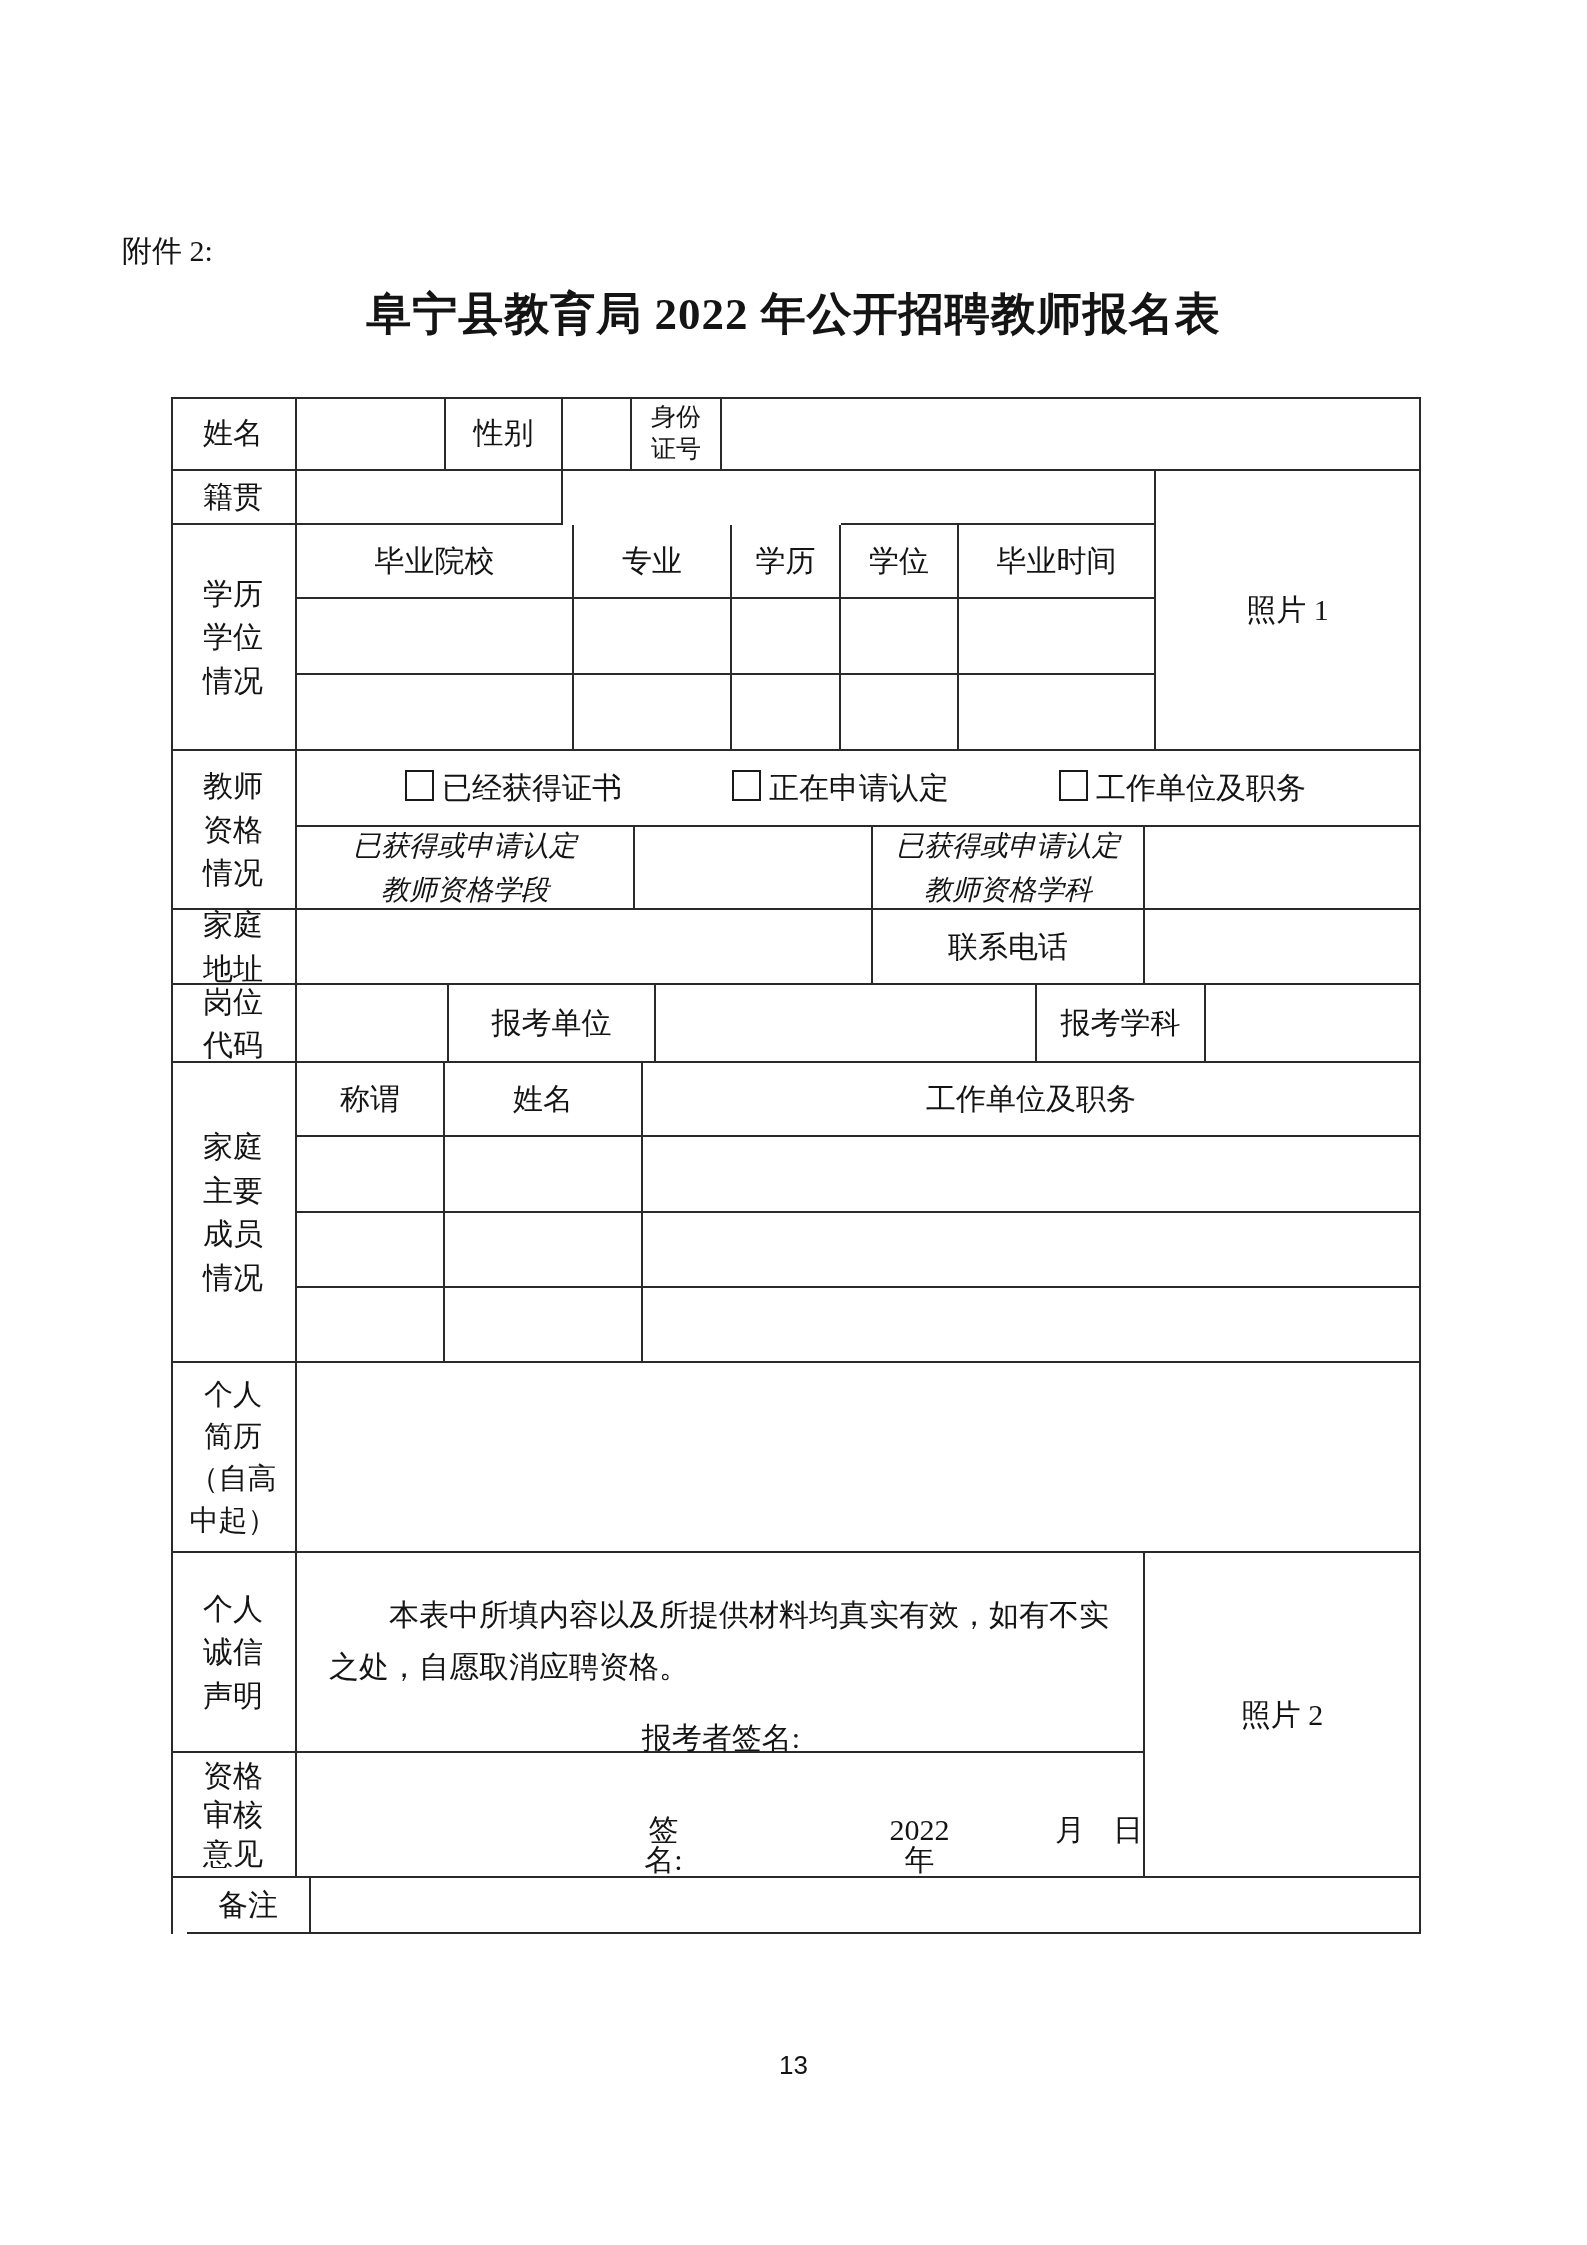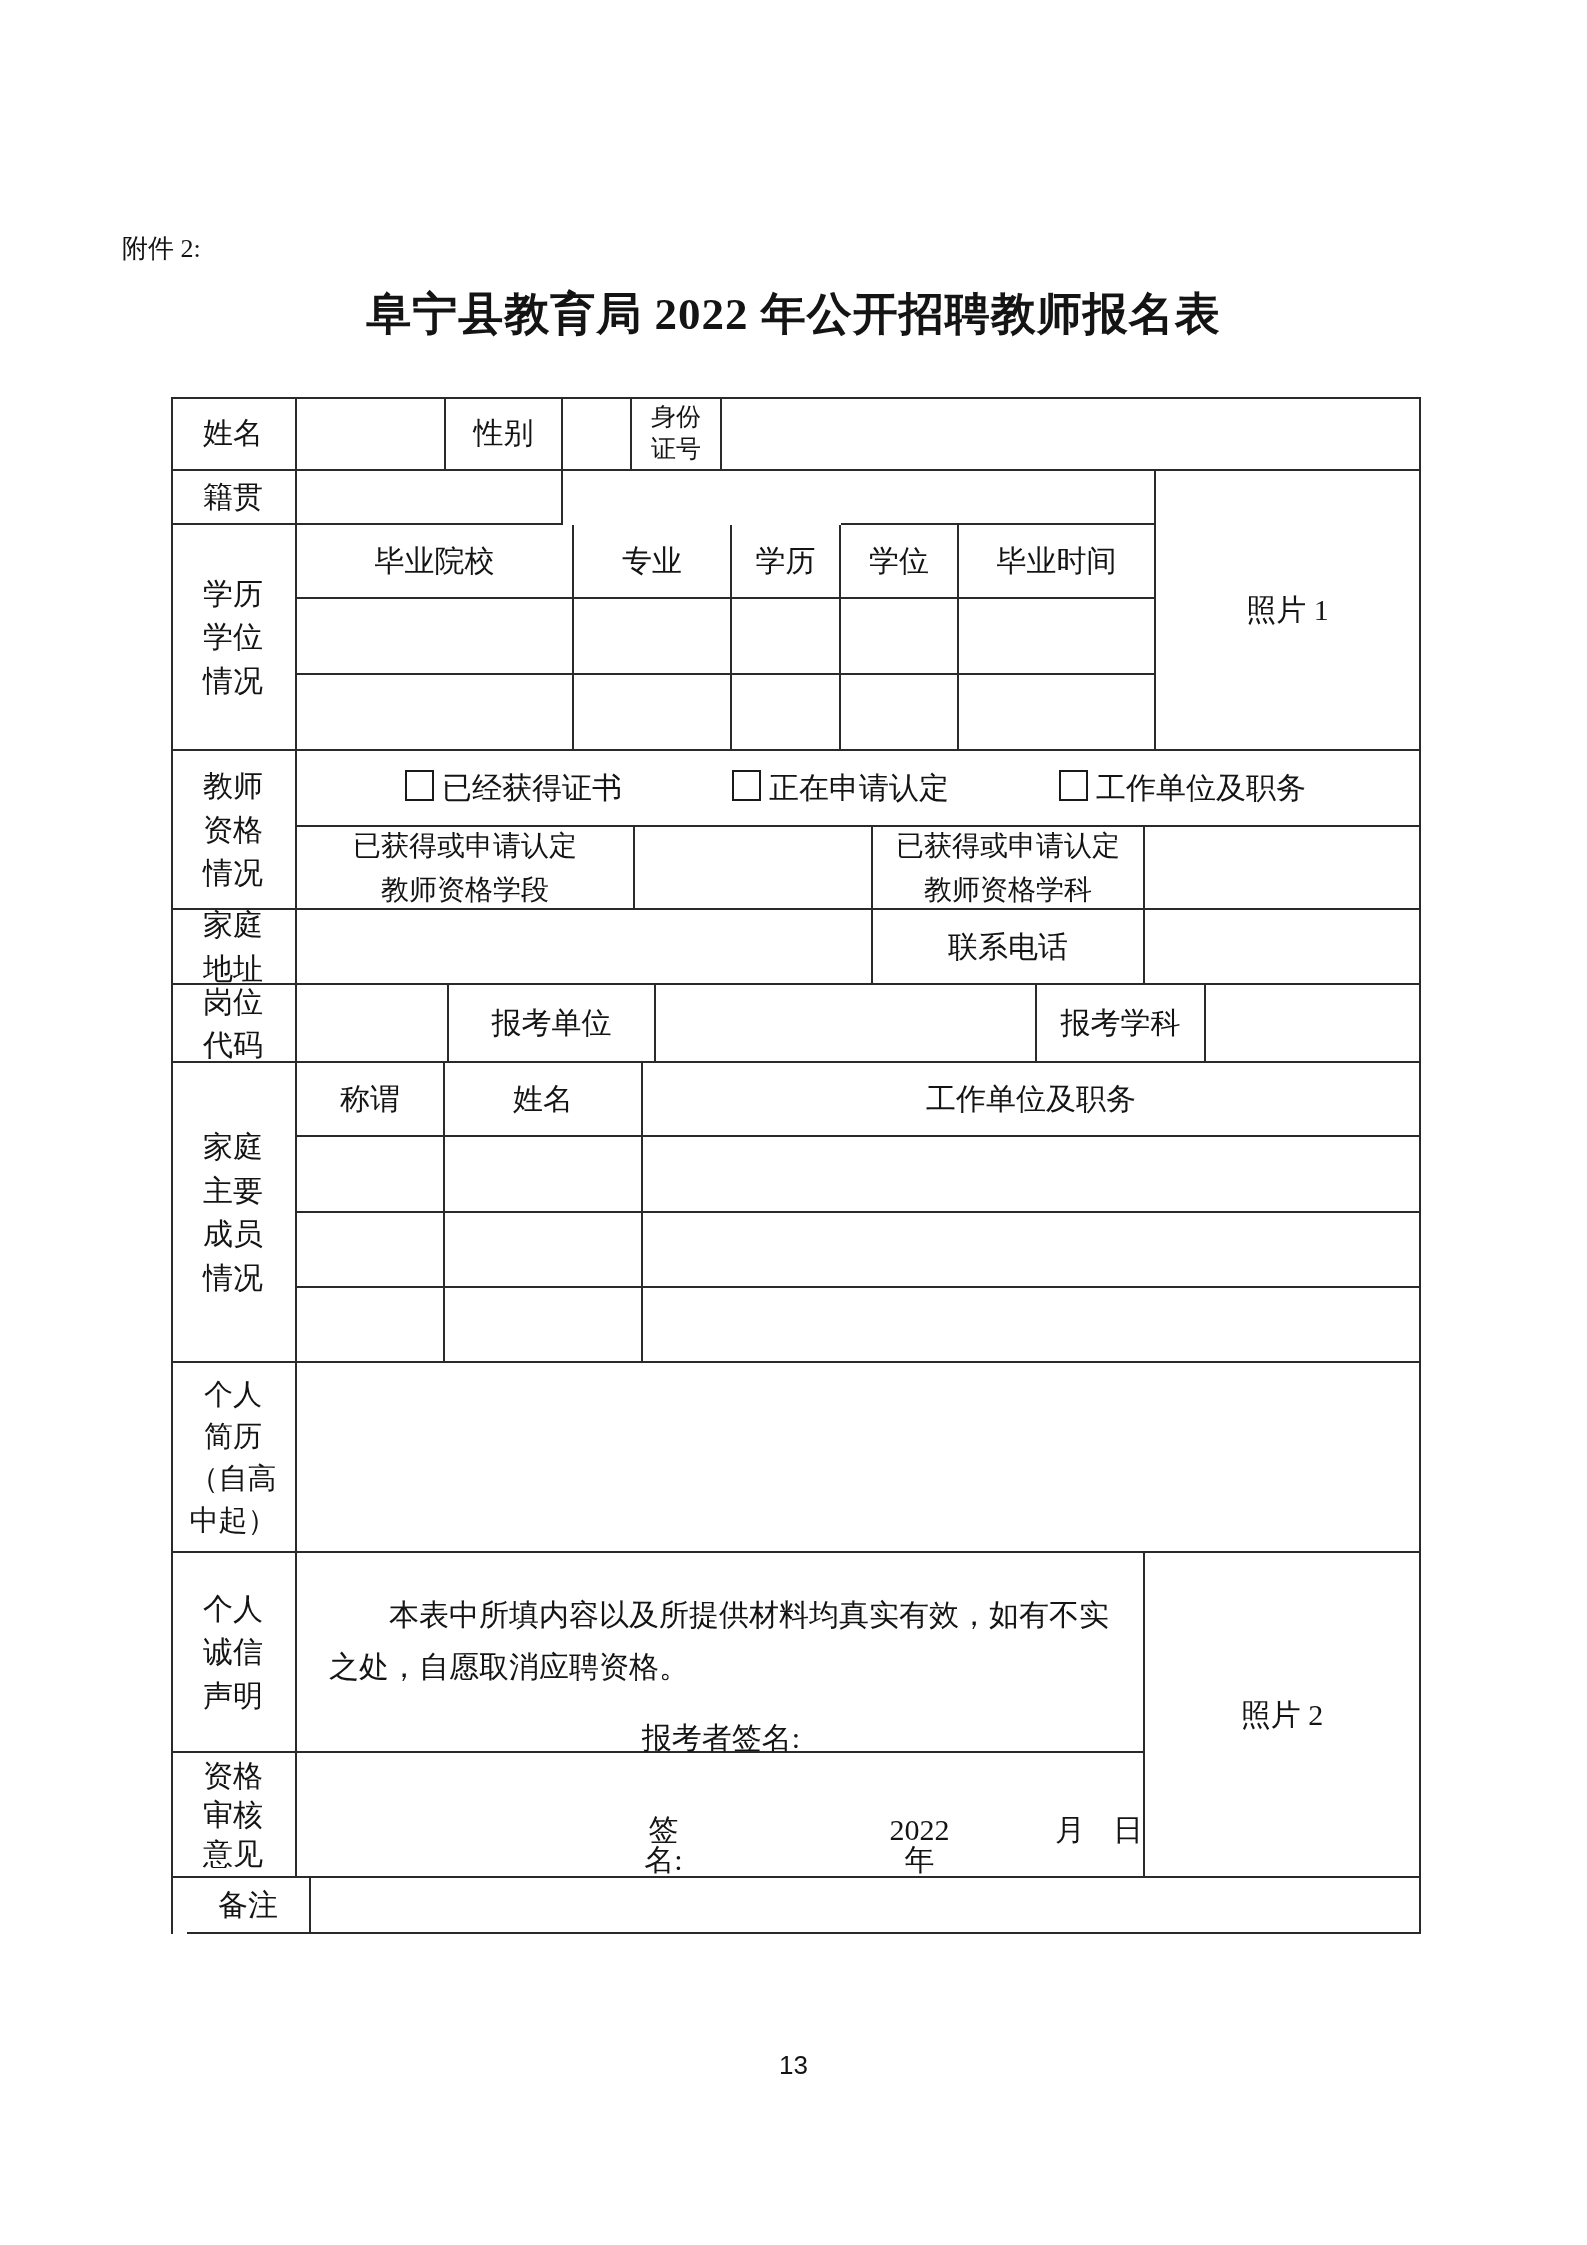--- a/index.html
+++ b/index.html
@@ -1,37 +1,37 @@
 <!DOCTYPE html>
 <html><head>
 <meta charset="utf-8">
 <style>
   html,body{margin:0;padding:0;background:#e8e8e8;}
   #page{position:relative;width:1587px;height:2245px;background:#ffffff;margin:0 auto;
         font-family:"Liberation Serif","DejaVu Serif",serif;color:#141414;overflow:hidden;}
-  .attach{position:absolute;left:122px;top:231px;font-size:26px;}
+  .attach{position:absolute;left:122px;top:231px;font-size:30px;}
   .title{position:absolute;left:0;right:0;top:284px;text-align:center;
          font-size:45px;font-weight:bold;letter-spacing:1px;}
   .pageno{position:absolute;left:0;right:0;top:2050px;text-align:center;font-size:26px;
           font-family:"Liberation Sans","DejaVu Sans",sans-serif;}
   
   .tbl{position:absolute;left:171px;top:397px;width:1250px;height:1537px;
        border-top:2px solid #2a2a2a;border-left:2px solid #2a2a2a;box-sizing:border-box;}
   .c{position:absolute;box-sizing:border-box;border-right:2px solid #2a2a2a;border-bottom:2px solid #2a2a2a;
      display:flex;align-items:center;justify-content:center;text-align:center;
      white-space:pre-line;font-size:30px;line-height:1.45;}
   .idlab{font-size:25px;line-height:1.3;}
   .ids{padding:0;}
   .ids > div{flex:1;border-left:2px solid #2a2a2a;}
   .ids > div:first-child{border-left:none;}
   .opts{justify-content:flex-start;padding-left:108px;gap:110px;}
   .opt{display:flex;align-items:center;gap:8px;font-size:30px;}
   .cb{width:29px;height:31px;border:2px solid #1a1a1a;display:inline-block;box-sizing:border-box;
       background:#fff;margin-bottom:6px;}
-  .seg{font-size:28px;line-height:1.55;}
+  .seg{font-size:28px;line-height:1.55;font-style:italic;}
   .integrity{flex-direction:column;align-items:stretch;justify-content:flex-start;
              text-align:left;padding:36px 30px 0 32px;white-space:normal;}
   .integ-p{text-indent:2em;font-size:30px;line-height:1.72;margin:0;}
   .integ-sign{text-align:center;margin-top:24px;font-size:30px;}
   .review{justify-content:flex-start;align-items:flex-start;padding-left:336px;padding-top:62px;line-height:1;}
   .review span{display:inline-block;}
   .rv-year{margin-left:182px;font-family:Liberation Serif, serif;}
   .rv-month{margin-left:92px;}
   .rv-day{margin-left:28px;}
 </style>

